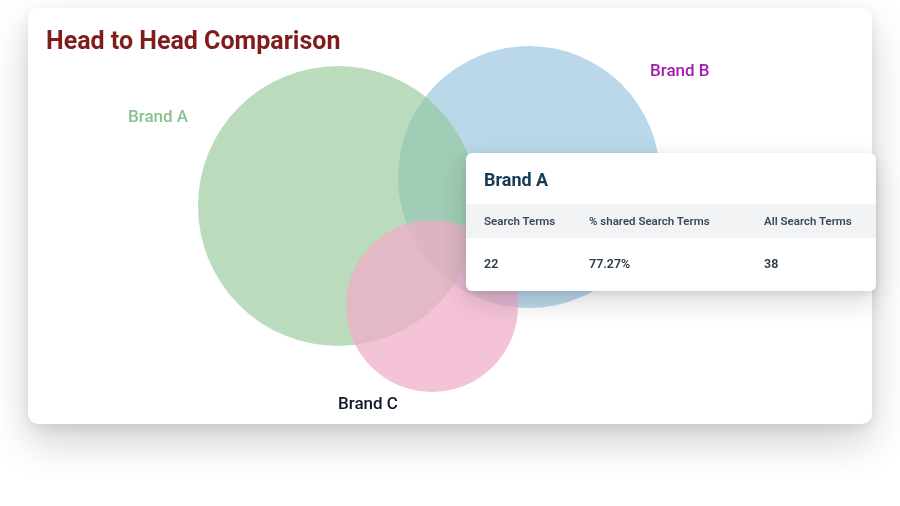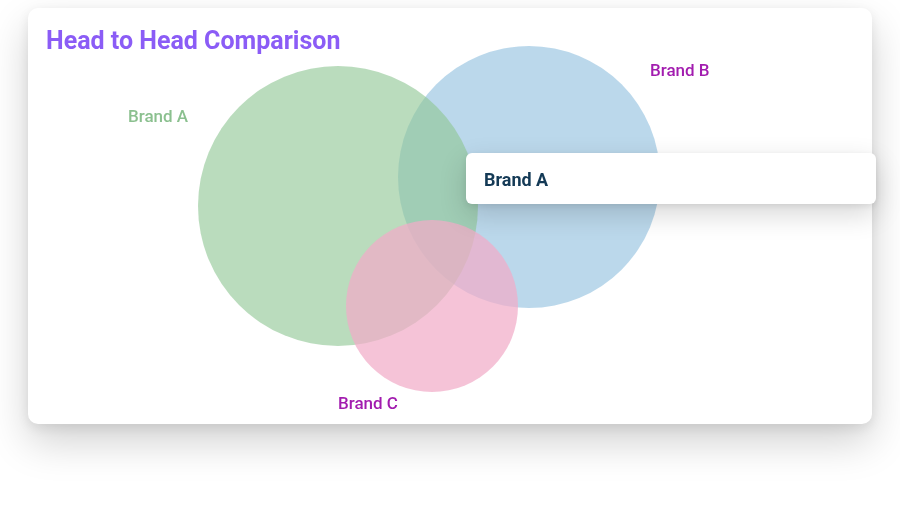--- a/index.html
+++ b/index.html
@@ -20,21 +20,21 @@
       background: #ffffff;
       border-radius: 10px;
       box-shadow: 0 18px 40px rgba(0,0,0,0.18), 0 4px 12px rgba(0,0,0,0.08);
     }
     .title {
       position: absolute;
       left: 18px;
       top: 18px;
       font-size: 25px;
       font-weight: 700;
-      color: #8b5cf6;
+      color: #7f1d1d;
     }
     .venn {
       position: absolute;
       left: 0;
       top: 0;
       width: 844px;
       height: 416px;
     }
     .circle {
       position: absolute;
@@ -61,21 +61,21 @@
       top: 212px;
       background: rgba(241, 172, 200, 0.72);
     }
     .label {
       position: absolute;
       font-size: 17px;
       font-weight: 500;
     }
     .label-a { left: 100px; top: 98px; color: #8bc08f; }
     .label-b { left: 622px; top: 52px; color: #a21caf; }
-    .label-c { left: 310px; top: 385px; color: #a21caf; }
+    .label-c { left: 310px; top: 385px; color: #0f172a; }
     .tooltip {
       position: absolute;
       left: 438px;
       top: 145px;
       width: 410px;
       background: #ffffff;
       border-radius: 6px;
       box-shadow: 0 10px 28px rgba(0,0,0,0.16), 0 2px 6px rgba(0,0,0,0.08);
       overflow: hidden;
     }
@@ -115,14 +115,24 @@
     <div class="circle circle-a"></div>
     <div class="circle circle-c"></div>
 
     <div class="label label-a">Brand A</div>
     <div class="label label-b">Brand B</div>
     <div class="label label-c">Brand C</div>
   </div>
 
   <div class="tooltip">
     <div class="tooltip-title">Brand A</div>
+    <div class="tooltip-header">
+      <div class="col1">Search Terms</div>
+      <div class="col2">% shared Search Terms</div>
+      <div class="col3">All Search Terms</div>
+    </div>
+    <div class="tooltip-row">
+      <div class="col1">22</div>
+      <div class="col2">77.27%</div>
+      <div class="col3">38</div>
+    </div>
   </div>
 </div>
 
 </body></html>

